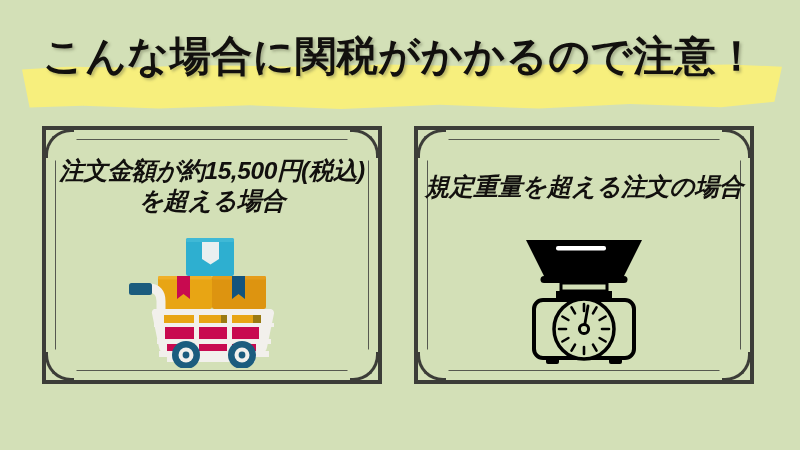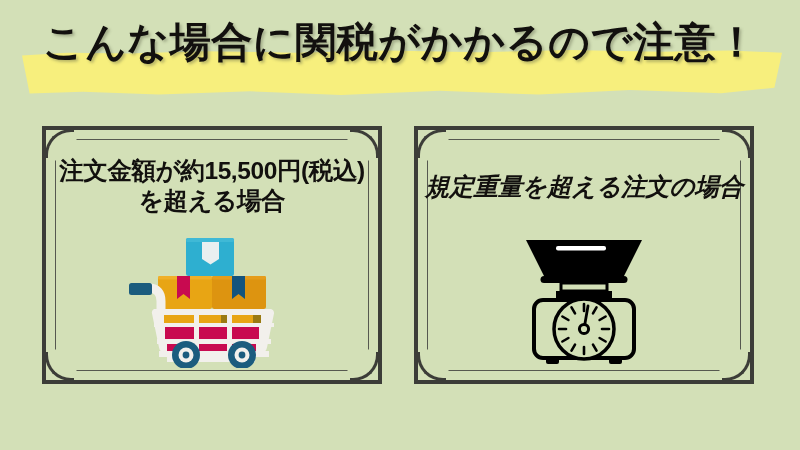--- a/index.html
+++ b/index.html
@@ -12,21 +12,21 @@
     background: #d3e0b7;
     font-family: "Liberation Sans", "DejaVu Sans", sans-serif;
     overflow: hidden;
     position: relative;
   }
 
   
   .title-area {
     position: absolute;
     left: 0;
-    top: 2px;
+    top: 16px;
     width: 636px;
     height: 108px;
   }
   .marker {
     position: absolute;
     left: 22px;
     top: 47px;
     width: 760px;
     height: 46px;
     background: #f7ef7d;
@@ -110,21 +110,21 @@
     position: absolute;
     left: 2px;
     right: 2px;
     top: 26px;
     text-align: center;
     font-weight: 700;
     color: #12100e;
     line-height: 1.22;
     white-space: pre-line;
   }
-  .card.left  .card-caption { font-size: 24.5px; letter-spacing: -0.4px; }
+  .card.left  .card-caption { font-size: 24.5px; letter-spacing: -0.4px; font-style: italic; }
   .card.right .card-caption { font-size: 24.5px; top: 42px; letter-spacing: -0.2px; font-style: italic; }
 
   .art {
     position: absolute;
     left: 0;
     right: 0;
     bottom: 12px;
     display: flex;
     justify-content: center;
     align-items: flex-end;

